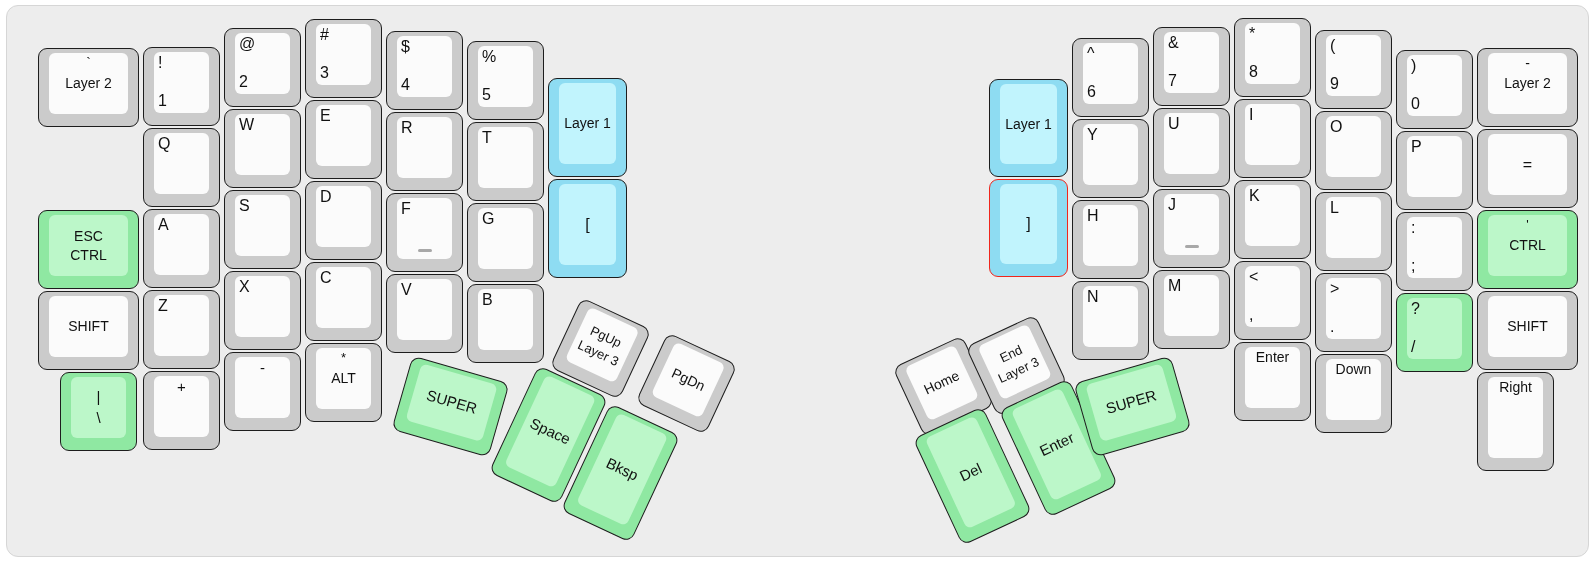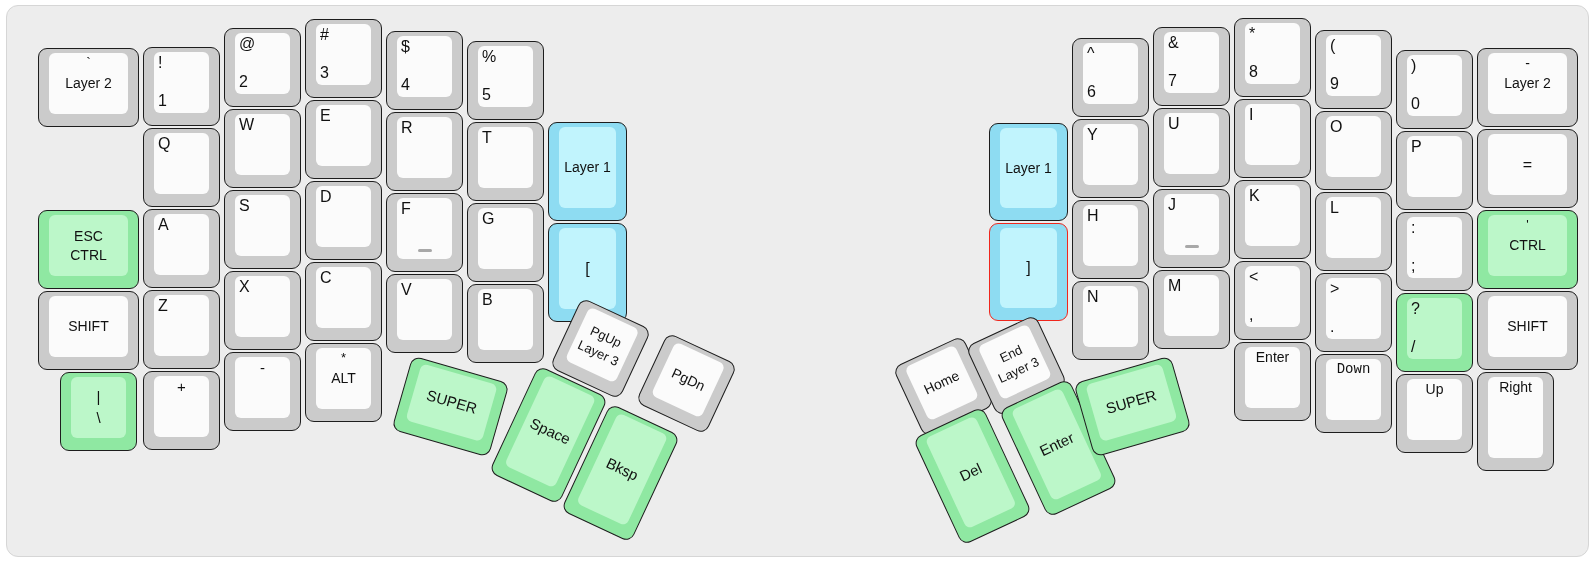--- a/index.html
+++ b/index.html
@@ -5,21 +5,21 @@
   html,body{margin:0;padding:0;background:#ffffff;}
   .stage{position:relative;width:1596px;height:567px;background:#ffffff;overflow:hidden;
          font-family:"Liberation Sans", sans-serif;}
   .panel{position:absolute;left:6px;top:5px;width:1583px;height:552px;background:var(--panel-bg,#ededed);
          border:1px solid #d6d6d6;border-radius:12px;box-sizing:border-box;}
   #keyboard{position:absolute;left:0;top:0;width:100%;height:100%;}
   .key{position:absolute;box-sizing:border-box;border:1.6px solid var(--key-border,#1d1d1d);
        border-radius:9px;}
   .key.grey{background:var(--grey-cap,#cbcbcb);}
   .key.green{background:var(--green-cap,#8fe8a2);}
-  .key.cyan{background:var(--cyan-cap,#8edcf2);margin-top:44px;}
+  .key.cyan{background:var(--cyan-cap,#8edcf2);}
   .key.highlight{border-color:var(--highlight-border,#f0261c);}
   .face{position:absolute;left:10px;right:10px;top:4px;bottom:12px;border-radius:6px;}
   .key.grey .face{background:var(--grey-face,#fbfbfb);}
   .key.green .face{background:var(--green-face,#bcf7c9);}
   .key.cyan .face{background:var(--cyan-face,#c1f4fd);}
   .legend{position:absolute;color:var(--text,#111);font-size:16px;line-height:1.1;}
   .pos-tl{top:6px;left:14px;}
   .pos-bl{bottom:15px;left:14px;}
   .pos-tc{top:7px;left:0;right:0;text-align:center;font-size:14px;}
   .pos-c{top:5px;left:11px;right:11px;bottom:13px;display:flex;align-items:center;justify-content:center;
@@ -256,21 +256,21 @@
       </div>
       <div class="key grey" style="left: 1315px; top: 192px; width: 77px; height: 79px;">
         <div class="face"></div>
         <span class="legend pos-tl">L</span>
       </div>
       <div class="key grey" style="left: 1315px; top: 273px; width: 77px; height: 79px;">
         <div class="face"></div>
         <span class="legend pos-tl">&gt;</span>
         <span class="legend pos-bl">.</span>
       </div>
-      <div class="key grey" style="left: 1315px; top: 354px; width: 77px; height: 79px; font-family: Liberation Mono, monospace;">
+      <div class="key grey" style="left: 1315px; top: 354px; width: 77px; height: 79px;">
         <div class="face"></div>
         <span class="legend pos-tc">Down</span>
       </div>
       <div class="key grey" style="left: 1396px; top: 50px; width: 77px; height: 79px;">
         <div class="face"></div>
         <span class="legend pos-tl">)</span>
         <span class="legend pos-bl">0</span>
       </div>
       <div class="key grey" style="left: 1396px; top: 131px; width: 77px; height: 79px;">
         <div class="face"></div>
@@ -278,24 +278,20 @@
       </div>
       <div class="key grey" style="left: 1396px; top: 212px; width: 77px; height: 79px;">
         <div class="face"></div>
         <span class="legend pos-tl">:</span>
         <span class="legend pos-bl">;</span>
       </div>
       <div class="key green" style="left: 1396px; top: 293px; width: 77px; height: 79px;">
         <div class="face"></div>
         <span class="legend pos-tl">?</span>
         <span class="legend pos-bl">/</span>
-      </div>
-      <div class="key grey" style="left: 1396px; top: 374px; width: 77px; height: 79px;">
-        <div class="face"></div>
-        <span class="legend pos-tc">Up</span>
       </div>
       <div class="key grey" style="left: 1477px; top: 48px; width: 101px; height: 79px;">
         <div class="face"></div>
         <span class="legend pos-tc">-</span>
         <span class="legend pos-c">Layer 2</span>
       </div>
       <div class="key grey" style="left: 1477px; top: 129px; width: 101px; height: 79px;">
         <div class="face"></div>
         <span class="legend pos-c" style="font-size: 16px;">=</span>
       </div>

